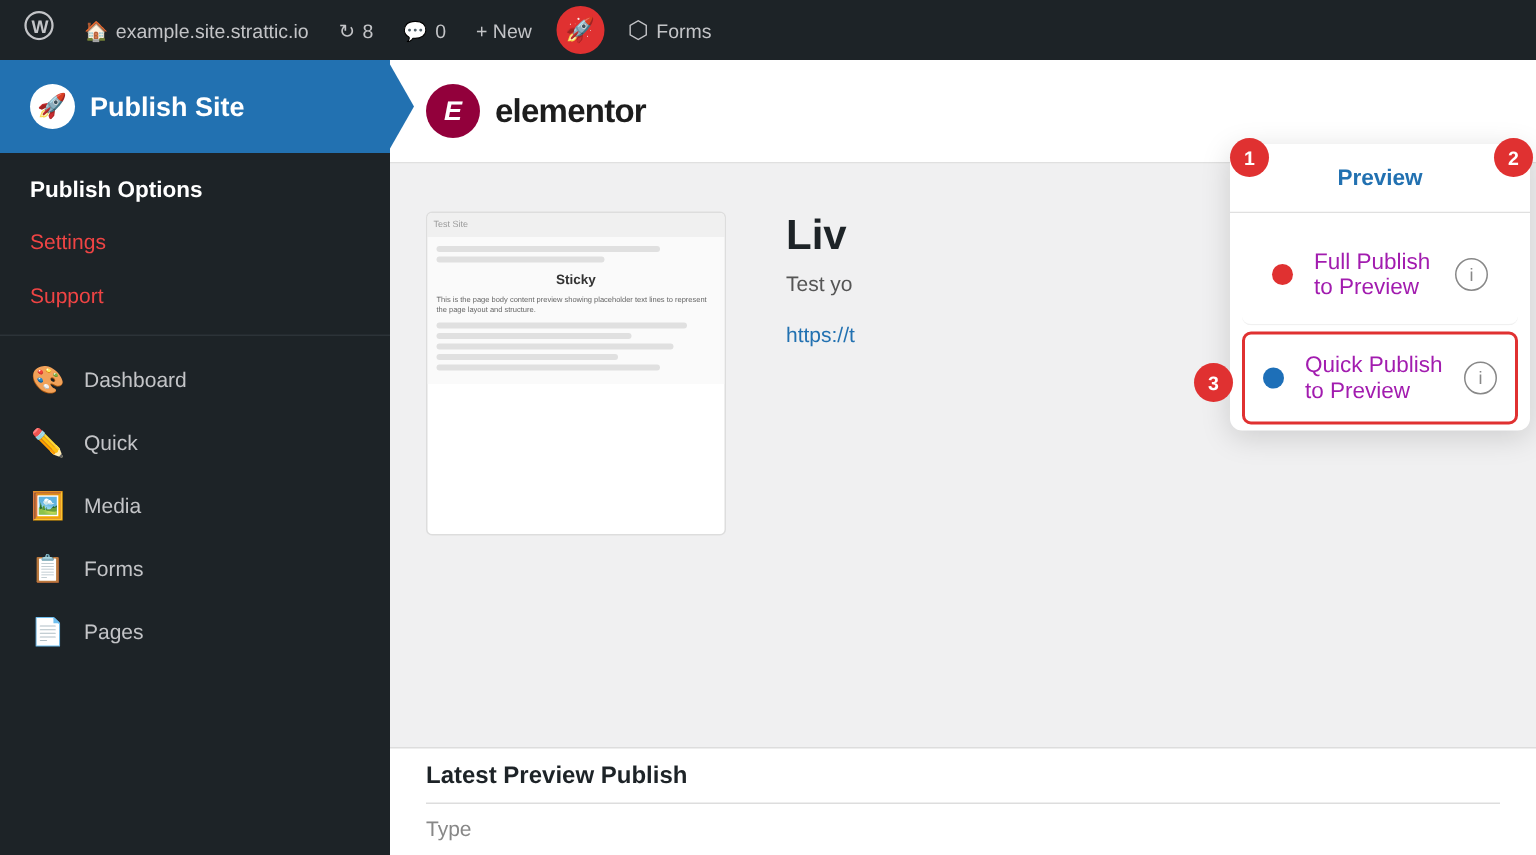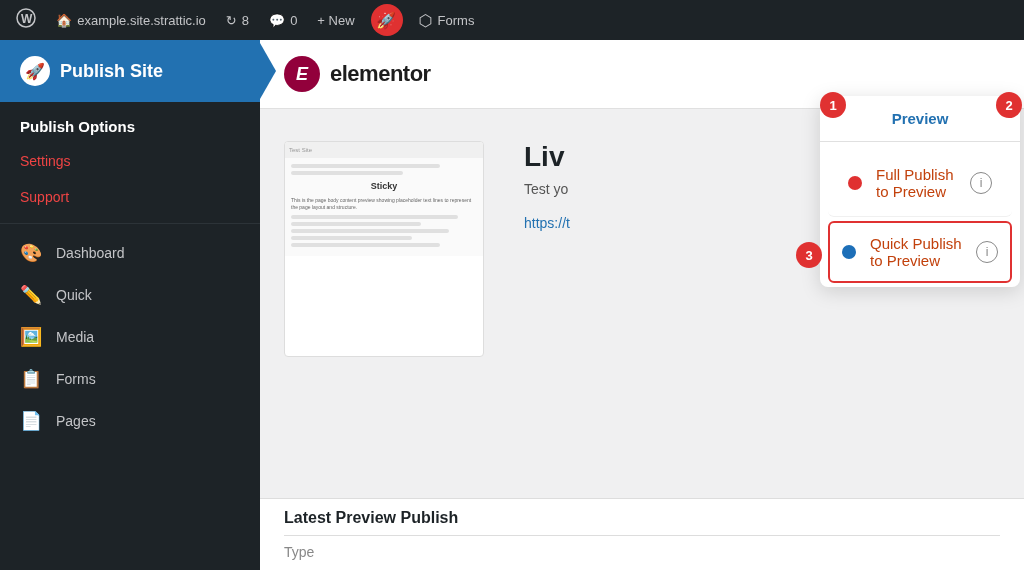--- a/index.html
+++ b/index.html
@@ -242,21 +242,21 @@
       width: 14px;
       height: 14px;
       border-radius: 50%;
       flex-shrink: 0;
     }
     .dot-red { background: #e03131; }
     .dot-blue { background: #1d6fb8; }
     .option-label {
       flex: 1;
       font-size: 15px;
-      color: #c2410c;
+      color: #a21caf;
       font-weight: 500;
     }
     .info-icon {
       width: 22px;
       height: 22px;
       border: 1.5px solid #888;
       border-radius: 50%;
       display: flex;
       align-items: center;
       justify-content: center;

